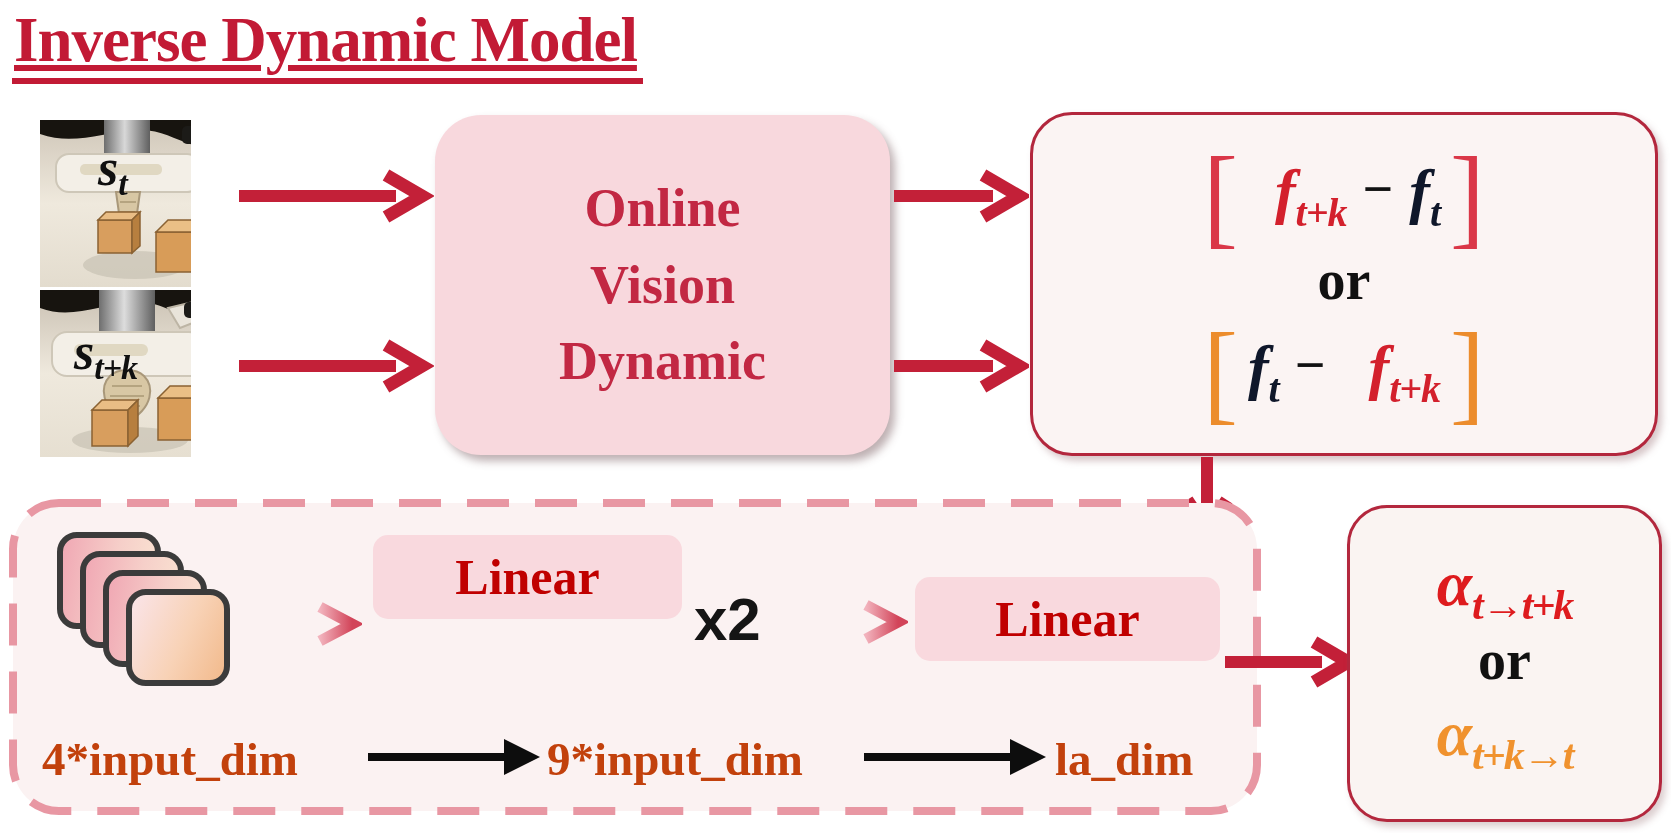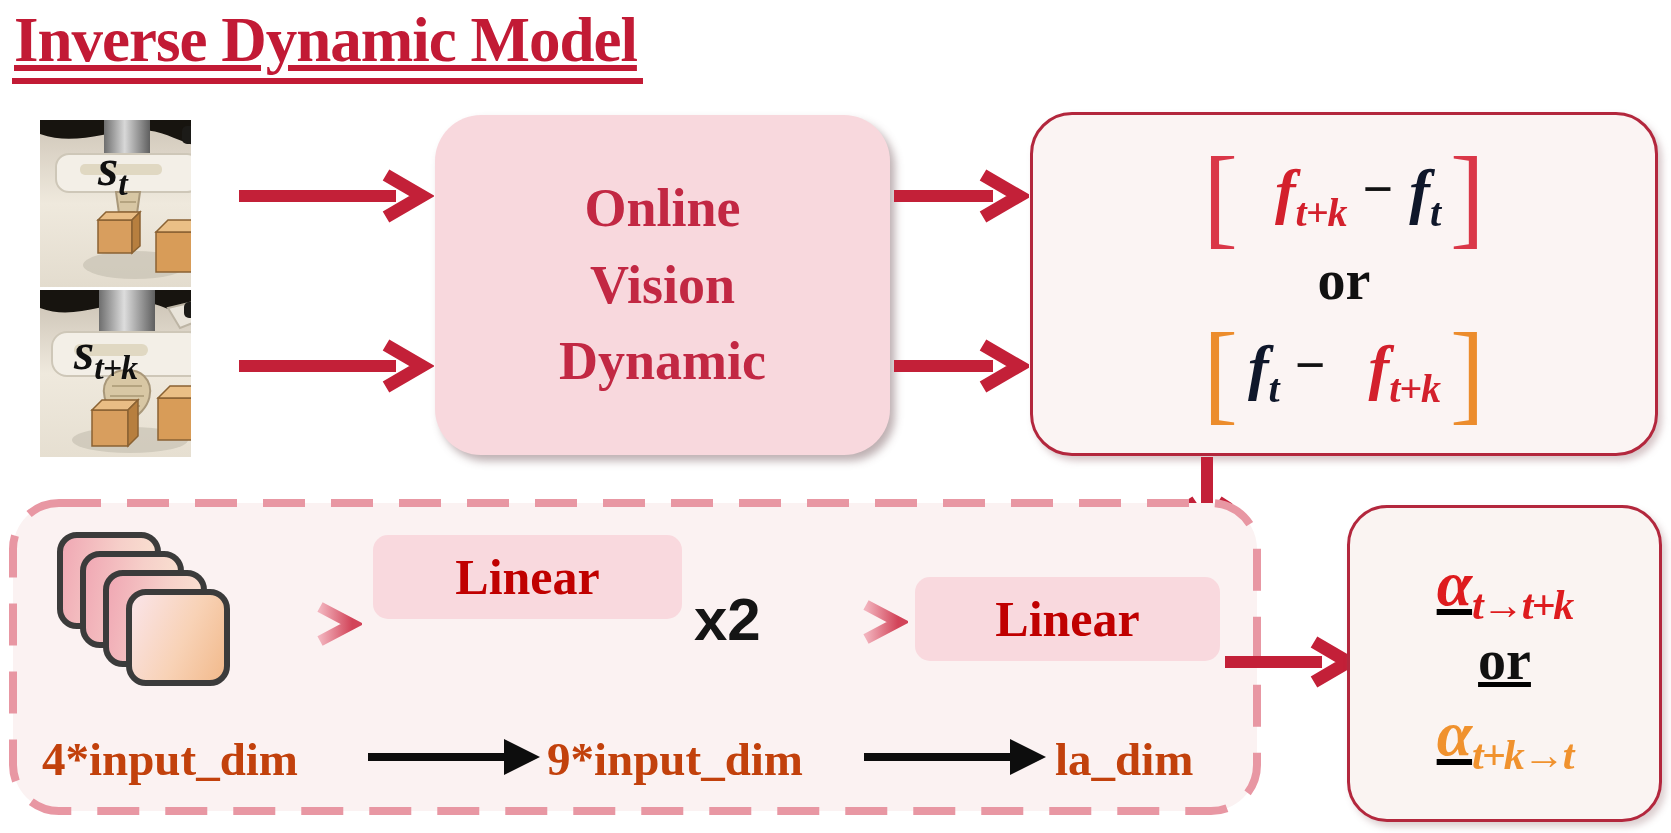--- a/index.html
+++ b/index.html
@@ -66,21 +66,21 @@
     width:104px;height:97px;border:6px solid #3B3B3B;border-radius:20px;box-sizing:border-box;
     background:linear-gradient(100deg,#F0A8B4 0%,#F6CFC9 55%,#FAE4D2 100%);
   }
   .card.front{background:linear-gradient(115deg,#FAE4E9 0%,#F8D2B6 55%,#F2BA8C 100%);}
 
   
   .abox{
     left:1347px;top:505px;width:315px;height:317px;background:#FAF4F2;
     border:3px solid #B3273D;border-radius:40px;box-sizing:border-box;
     box-shadow:4px 5px 7px rgba(140,95,100,.3);
-    display:flex;flex-direction:column;align-items:center;justify-content:center;gap:6px;text-decoration:underline;
+    display:flex;flex-direction:column;align-items:center;justify-content:center;gap:6px;
   }
   .alpha{font-style:italic;font-weight:bold;font-size:64px;line-height:1;}
   .alpha sub{font-size:42px;vertical-align:-14px;letter-spacing:-2px;}
   .a-red{color:#DE1B1E;}
   .a-orange{color:#F0922E;}
 </style>
 </head>
 <body>
 
 <div id="stage">

